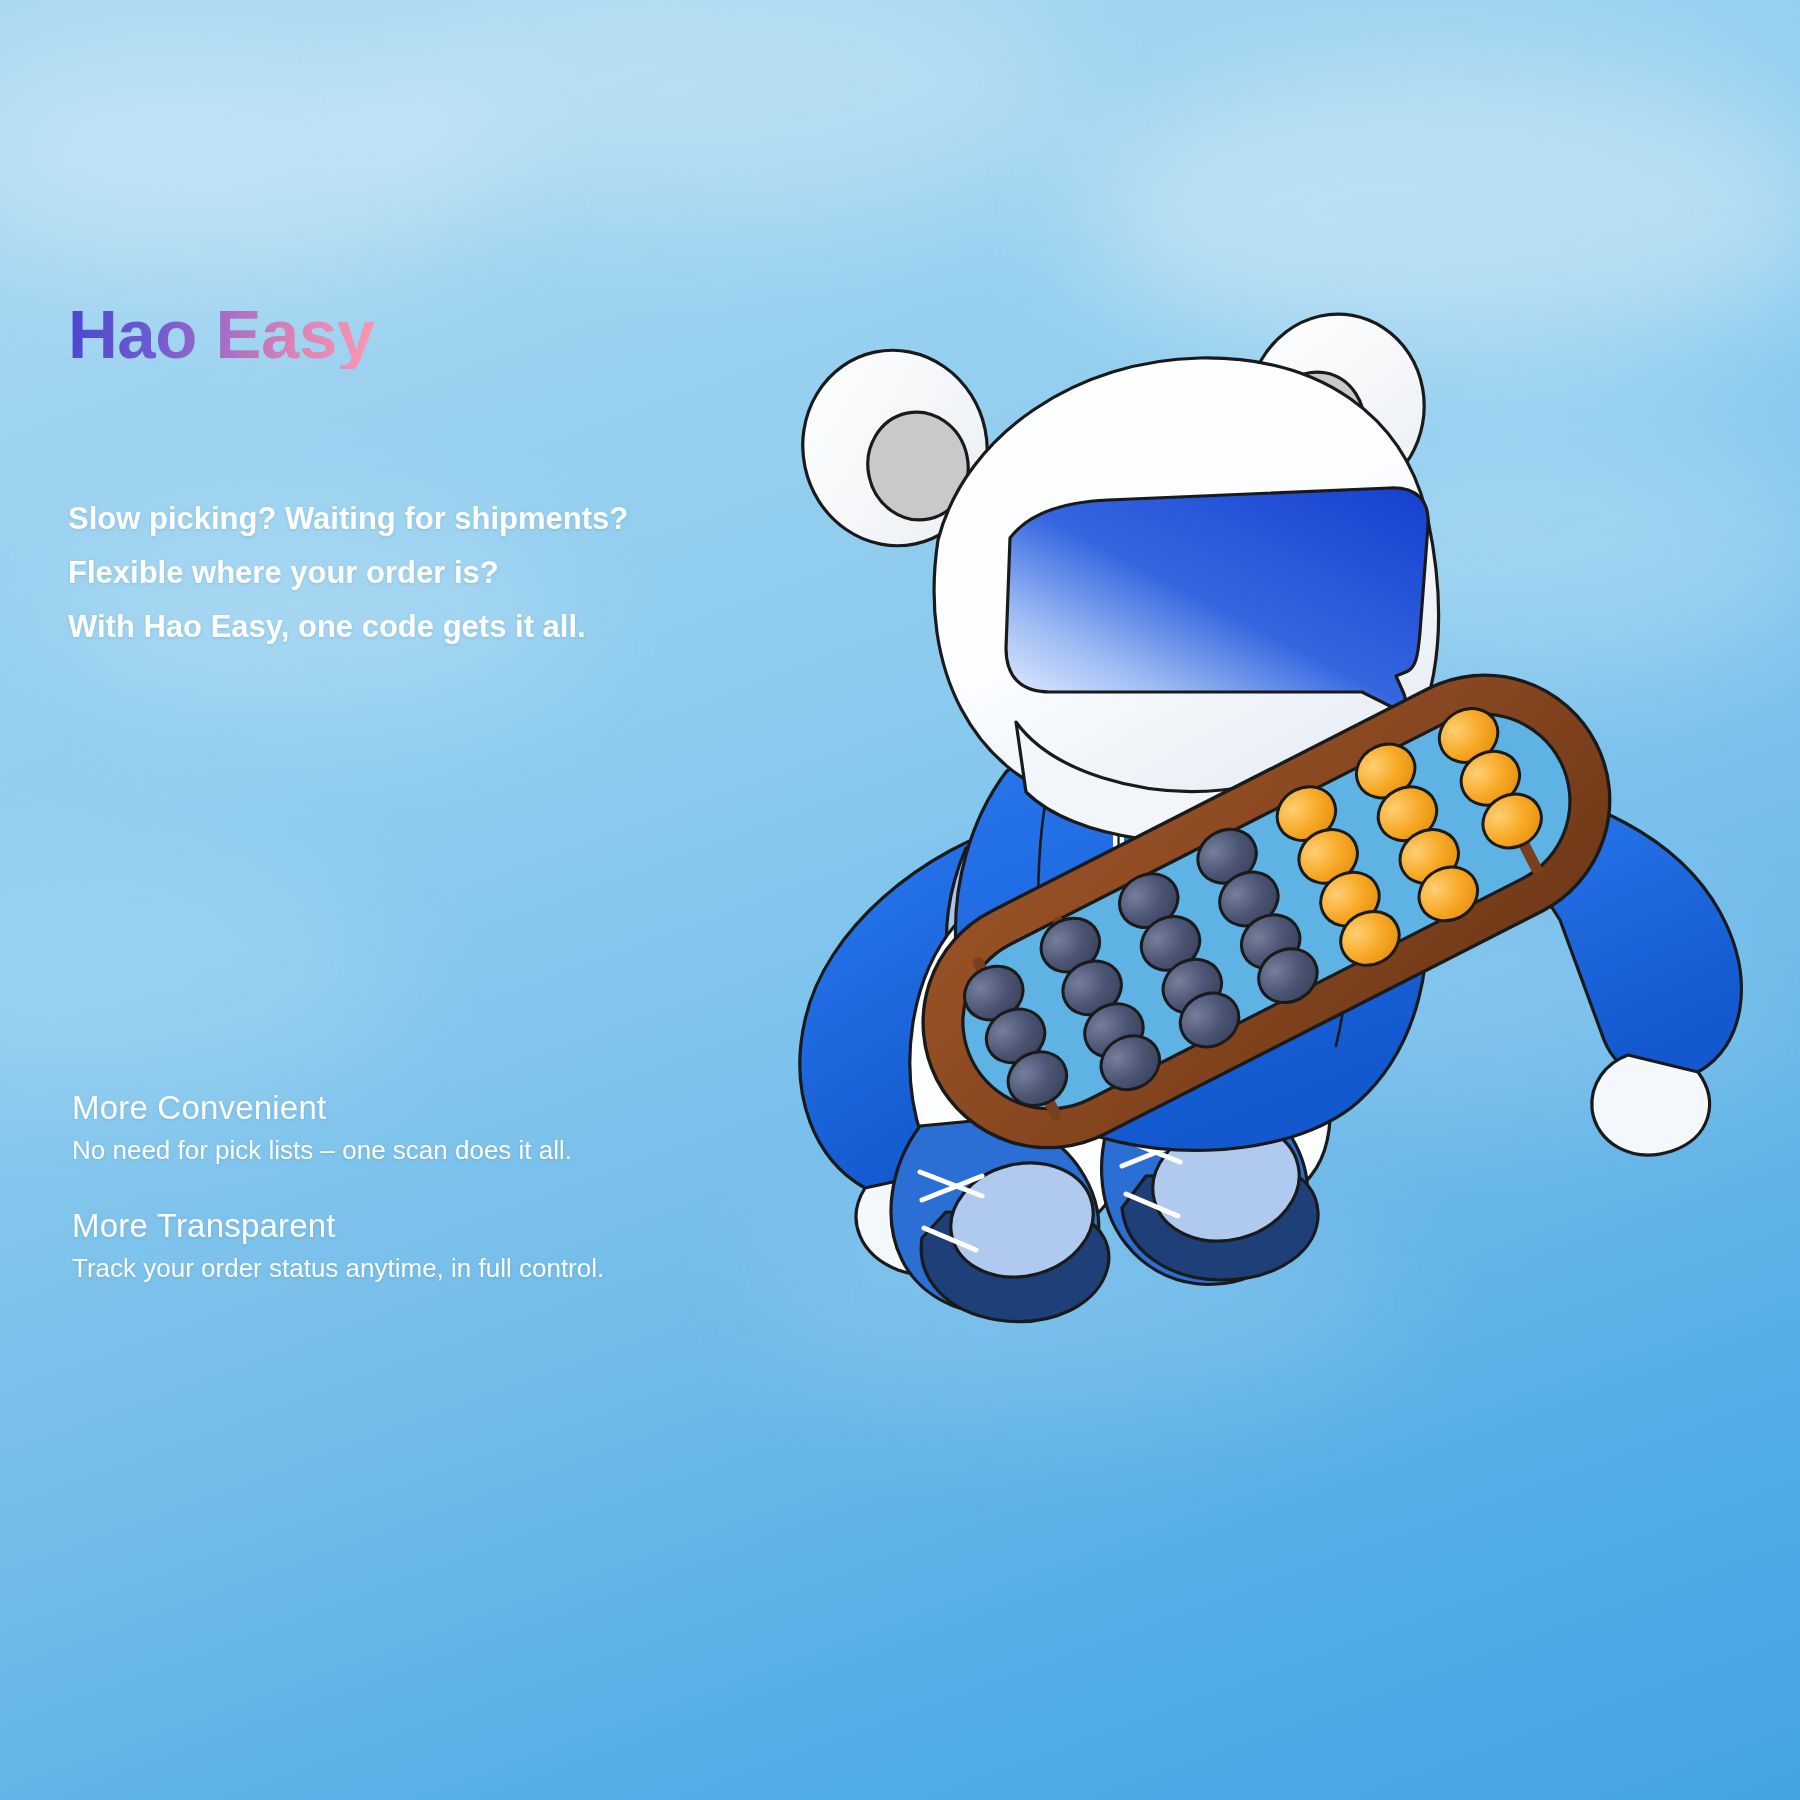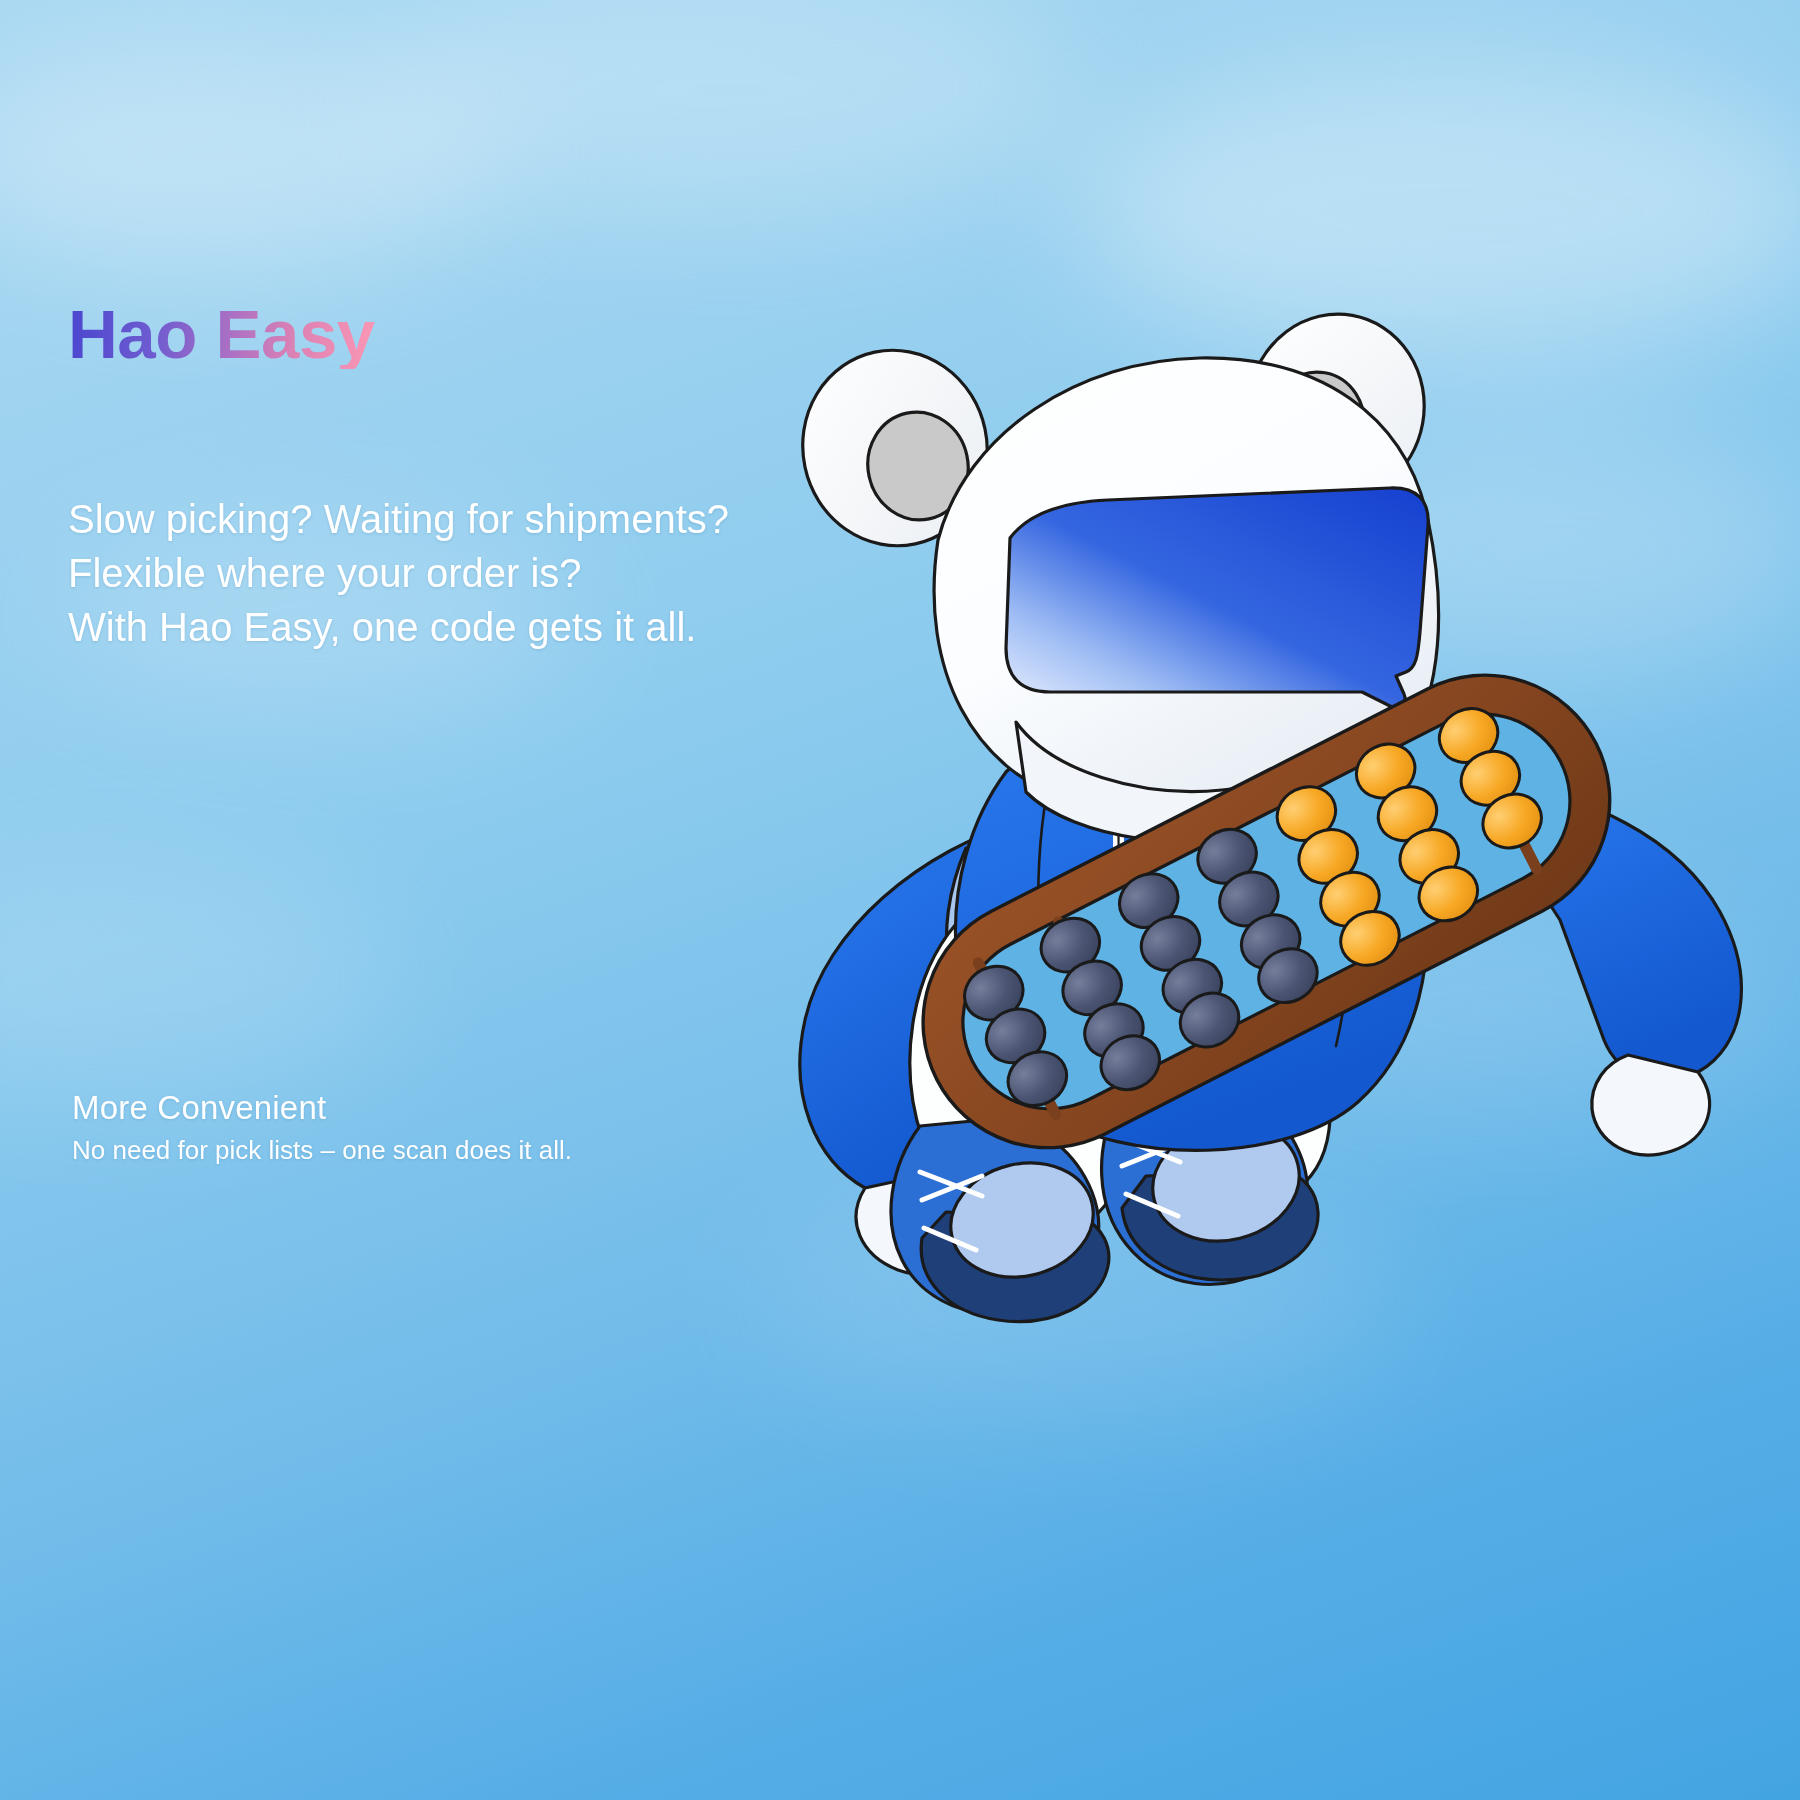--- a/index.html
+++ b/index.html
@@ -53,23 +53,23 @@
     background-clip: text;
     color: transparent;
     -webkit-text-fill-color: transparent;
     white-space: nowrap;
   }
   .lede {
     position: absolute;
     top: 492px;
     left: 0;
     color: #ffffff;
-    font-size: 40px;
+    font-size: 31px;
     line-height: 54px;
-    font-weight: 400;
+    font-weight: 700;
     text-shadow: 0 1px 3px rgba(30,90,140,.18);
     white-space: nowrap;
   }
   .lede div { white-space: nowrap; }
 
   .features {
     position: absolute;
     top: 1088px;
     left: 4px;
     width: 760px;
@@ -130,20 +130,24 @@
     </div>
 
     <div class="features">
 
       <div class="feature">
         <div class="f-title">More Convenient</div>
         <div class="f-desc">No need for pick lists – one scan does it all.</div>
       </div>
 
 
+      <div class="feature">
+        <div class="f-title">More Transparent</div>
+        <div class="f-desc">Track your order status anytime, in full control.</div>
+      </div>
 
     </div>
   </div>
 
   <div class="mascot">
     <svg viewBox="0 0 1030 1100" width="1030" height="1100">
       <defs>
         <linearGradient id="gHelmet" x1="0" y1="0" x2="0.6" y2="1">
           <stop offset="0%" stop-color="#ffffff"></stop>
           <stop offset="55%" stop-color="#fbfdff"></stop>

